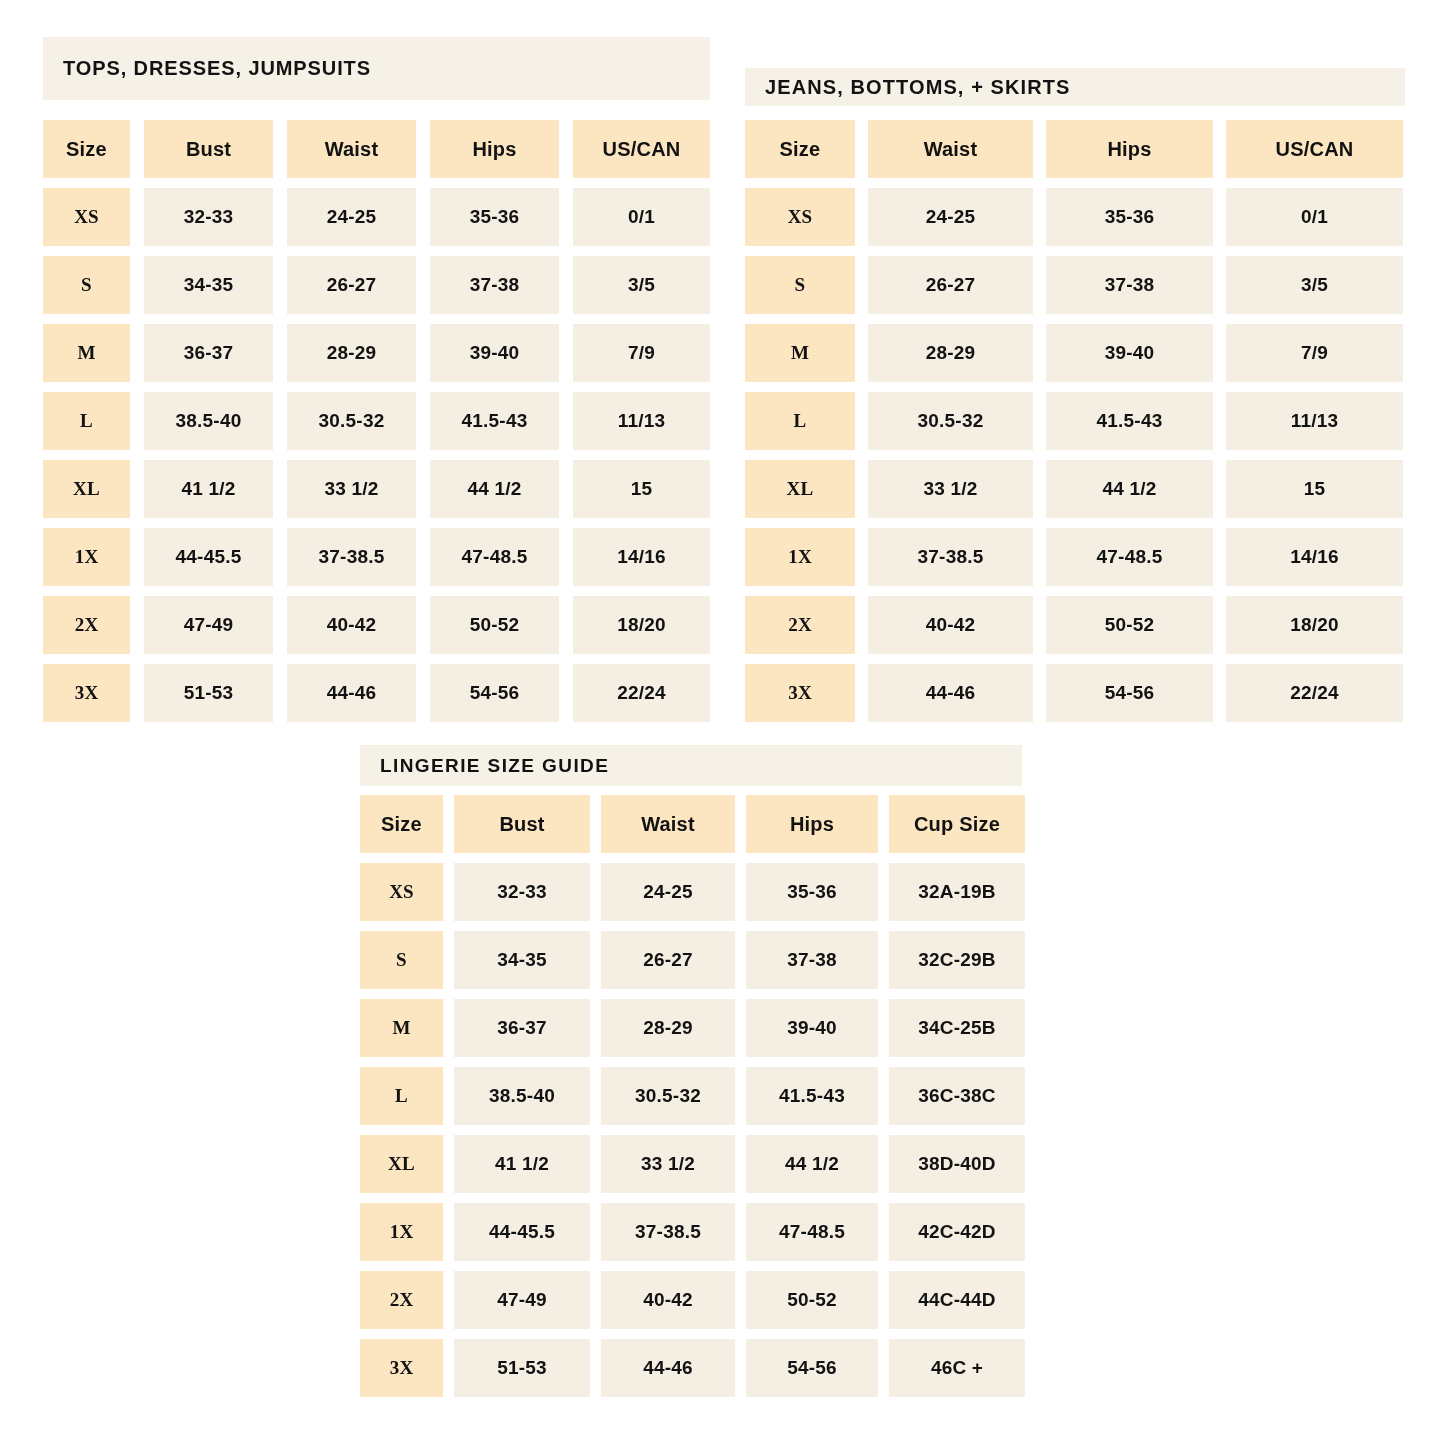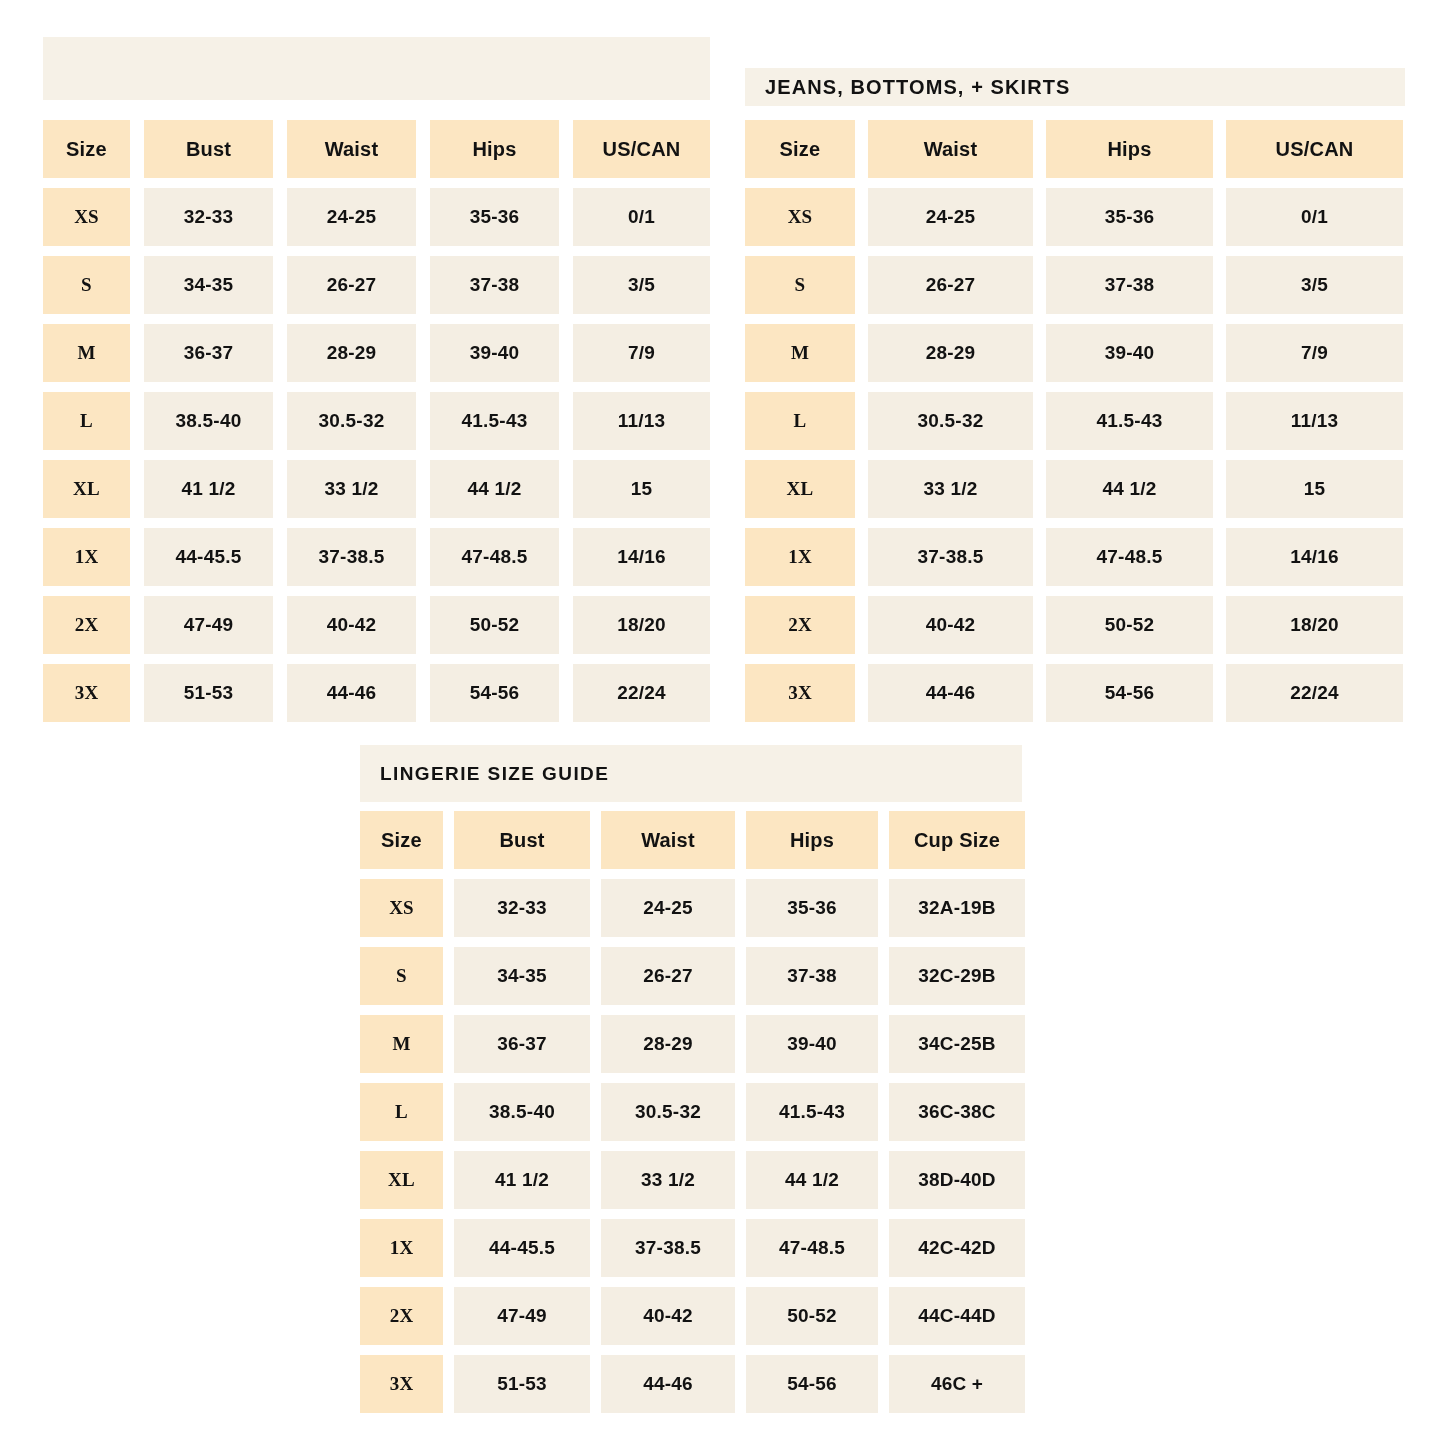--- a/index.html
+++ b/index.html
@@ -23,21 +23,21 @@
   .banner {
     background: var(--banner-bg, #f6f1e7);
     box-sizing: border-box;
     padding-left: 20px;
     display: flex;
     flex-direction: column;
     justify-content: center;
   }
   #tops .banner     { height: 63px; }
   #jeans .banner    { height: 38px; }
-  #lingerie .banner { height: 57px; }
+  #lingerie .banner { height: 41px; }
 
   .title {
     font-weight: 700;
     font-size: 20px;
     letter-spacing: 0.9px;
     line-height: 1.15;
     color: #121212;
   }
   #lingerie .title { font-size: 19px; letter-spacing: 1.4px; }
   #jeans .title    { letter-spacing: 1.1px; }
@@ -82,20 +82,21 @@
   }
   .cell.head { background: var(--size-cell-bg, #fce6c2); font-size: 20px; }
   .cell.size { background: var(--size-cell-bg, #fce6c2); font-family: Liberation Serif, serif; }
   .cell.data { background: var(--data-cell-bg, #f4eee3); }
 </style>
 </head>
 <body>
 
 <section class="table-block" id="tops">
   <header class="banner">
+    <div class="title">TOPS, DRESSES, JUMPSUITS</div>
   </header>
   <div class="grid">
       <div class="cell head">Size</div>
       <div class="cell head">Bust</div>
       <div class="cell head">Waist</div>
       <div class="cell head">Hips</div>
       <div class="cell head">US/CAN</div>
       <div class="cell size">XS</div>
       <div class="cell data">32-33</div>
       <div class="cell data">24-25</div>

